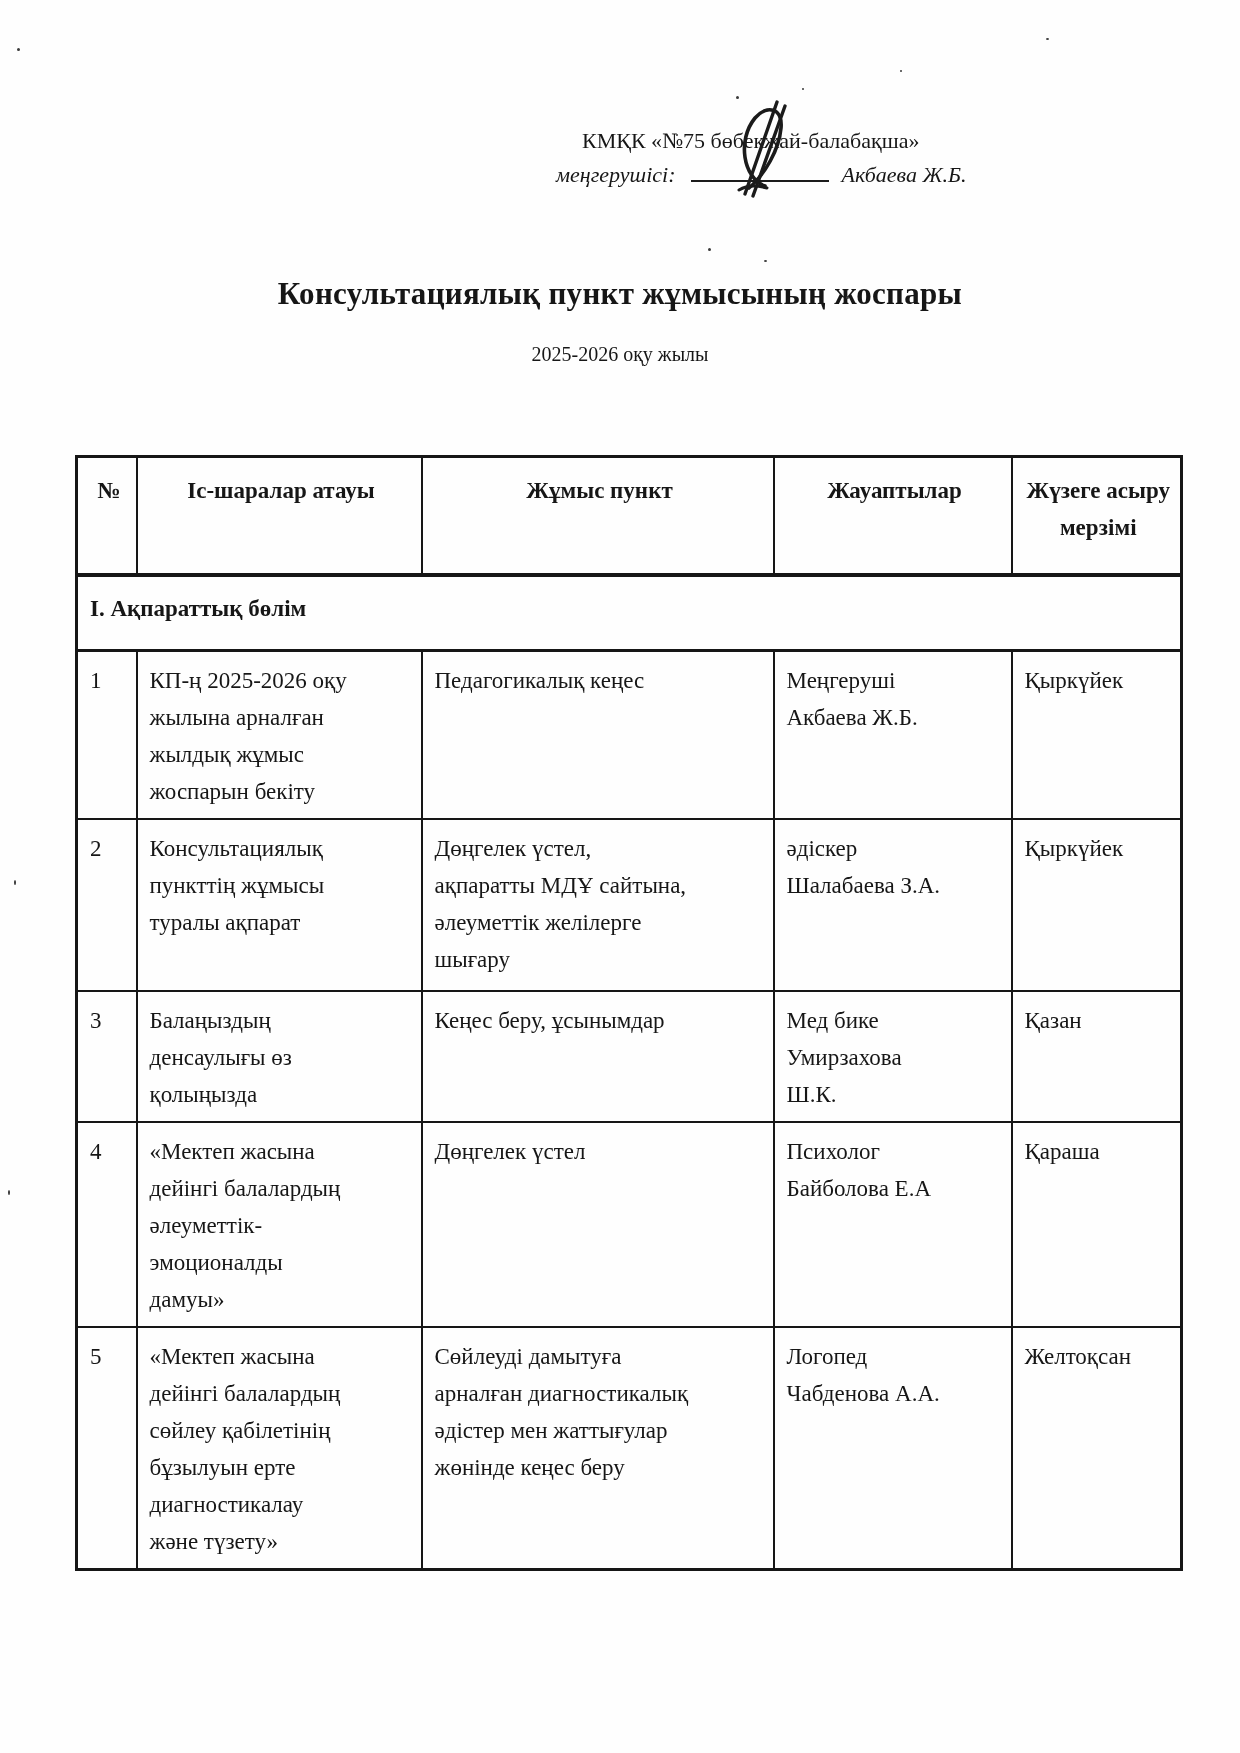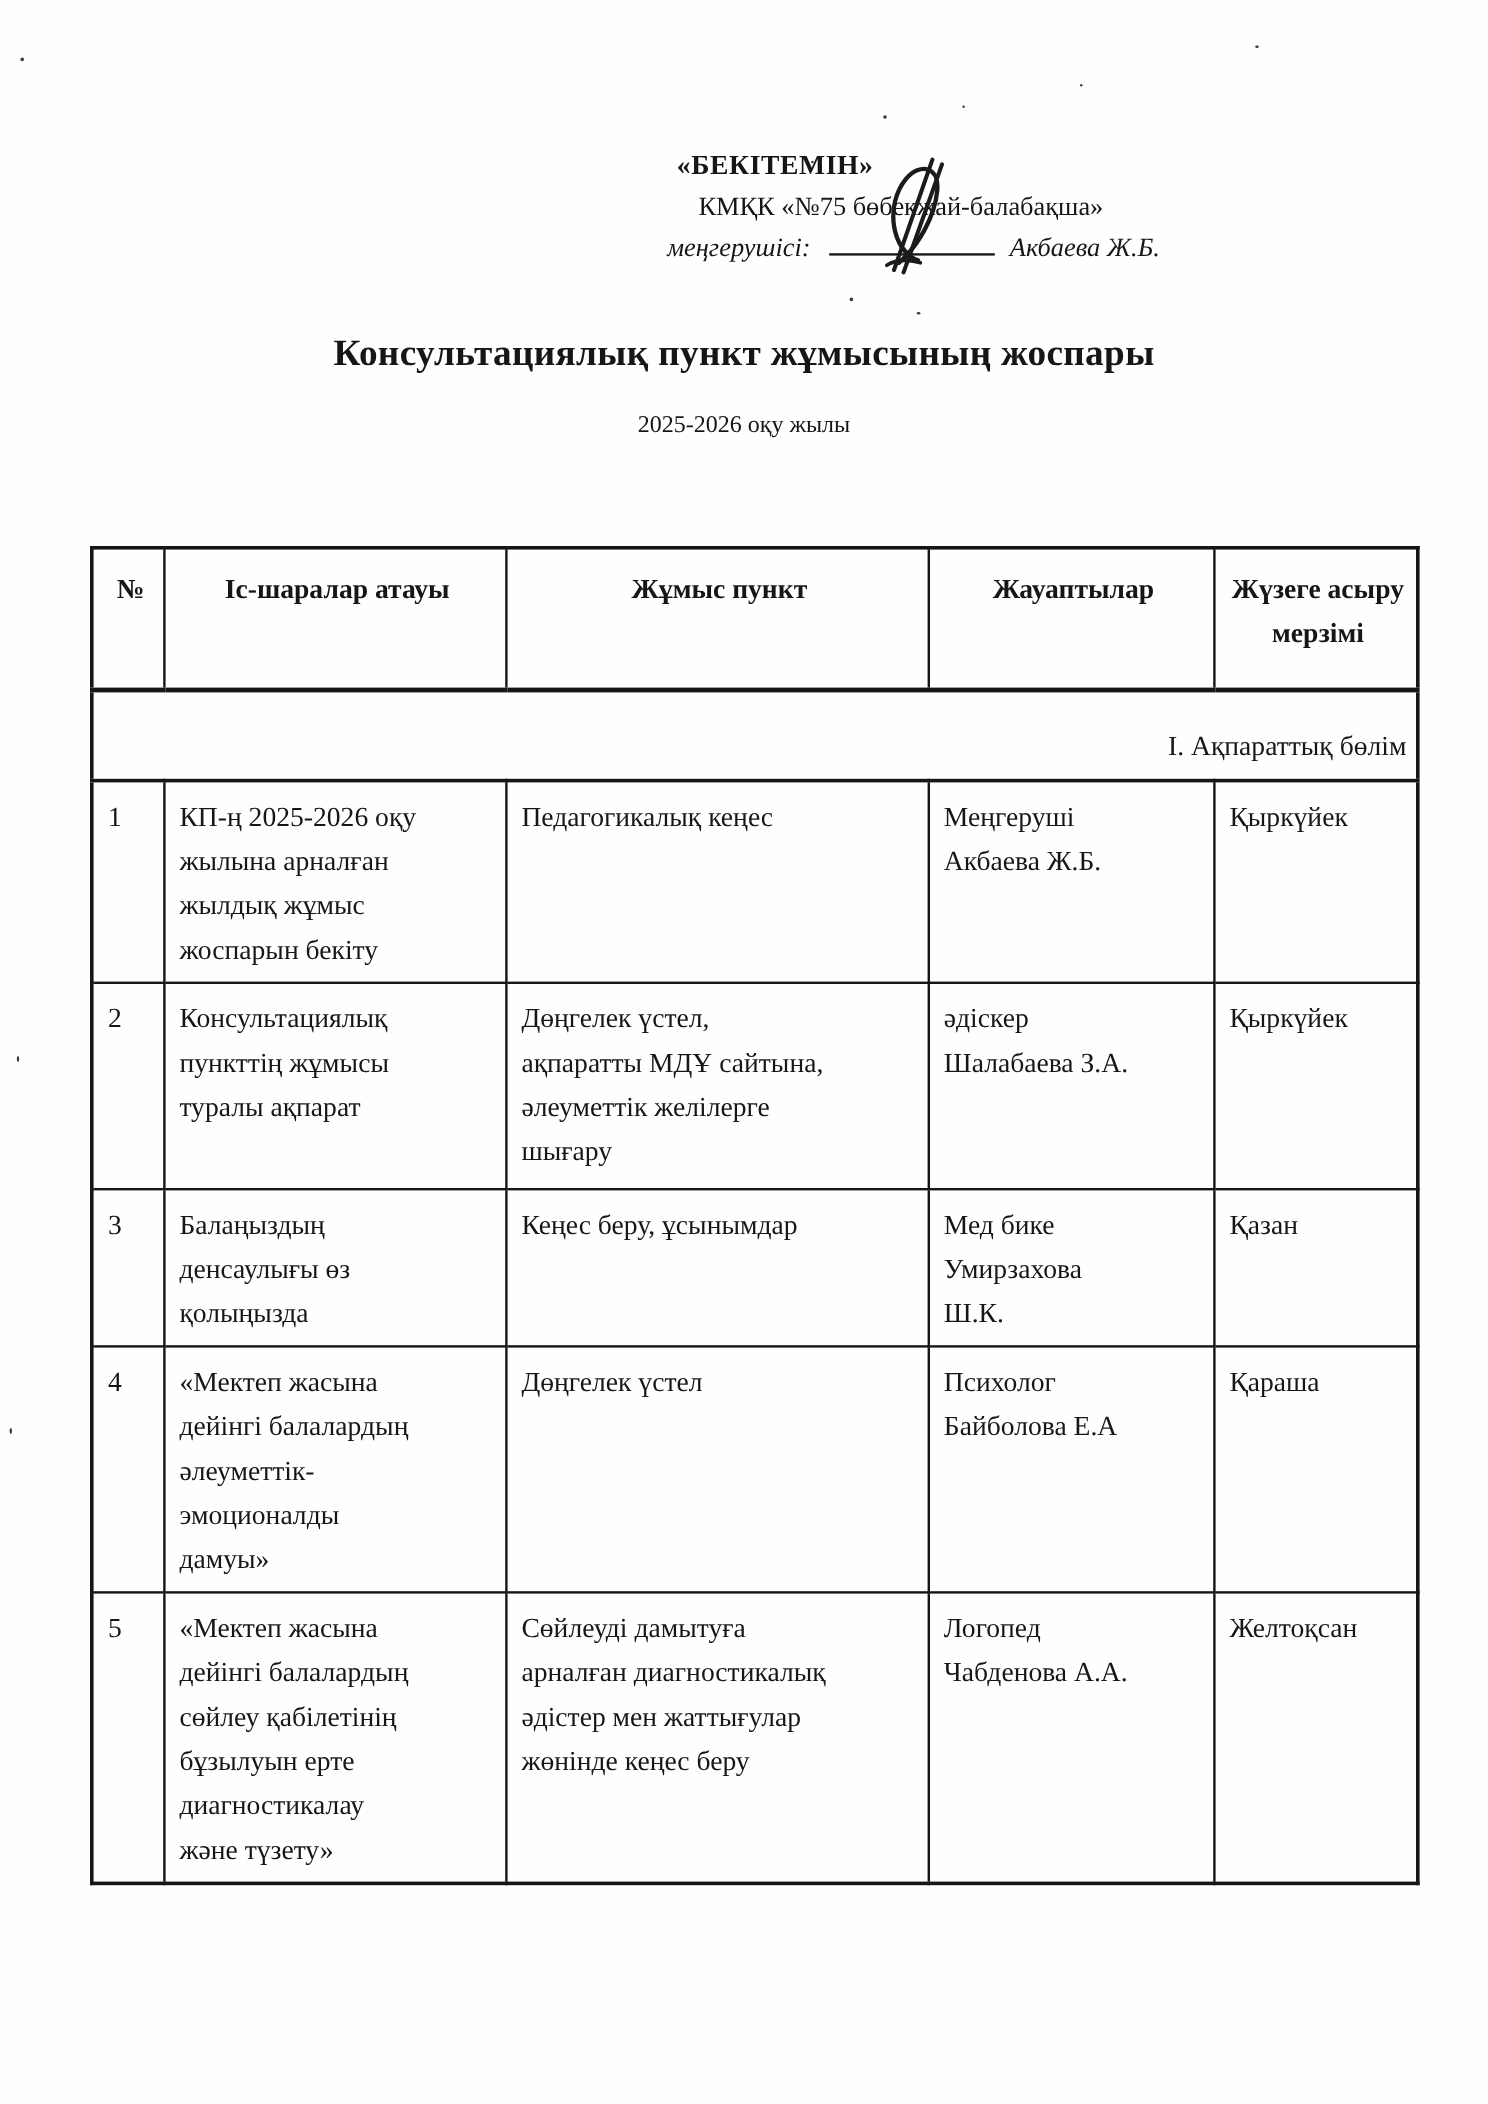--- a/index.html
+++ b/index.html
@@ -102,24 +102,24 @@
   }
   table.plan th {
     font-weight: bold;
     text-align: center;
     padding-top: 14px;
   }
   tr.hrow { height: 118px; }
   tr.hrow th { border-bottom: 4px solid #161616; }
   tr.srow { height: 76px; }
   tr.srow td {
-    text-align: right;
-    font-weight: normal;
+    text-align: left;
+    font-weight: bold;
     border-bottom: 3px solid #161616;
-    padding-top: 26px;
+    padding-top: 13px;
   }
   tr.r1 { height: 155px; }
   tr.r2 { height: 172px; }
   tr.r3 { height: 125px; }
   tr.r4 { height: 205px; }
   tr.r5 { height: 238px; }
   .cell { white-space: pre-line; }
   .num-cell { padding-left: 10px; }
 
   
@@ -128,21 +128,20 @@
     background: #3a3a3a;
     border-radius: 50%;
   }
 </style>
 </head>
 <body>
 
 <div class="page">
 
   <div class="approval-block">
-    <div class="stamp-line">«БЕКІТЕМІН»</div>
     <div class="org-line">КМҚК «№75 бөбекжай-балабақша»</div>
     <div class="manager-line">
       <span>меңгерушісі:</span>
       <span class="sig-line">
         <svg class="sig-svg" width="110" height="110" viewBox="0 0 110 110">
           <path d="M50,92 C28,84 22,46 40,24 C52,10 68,14 66,34 C64,56 50,80 34,94" fill="none" stroke="#1b1b1b" stroke-width="3.6" stroke-linecap="round"></path>
           <path d="M62,8 L30,100" fill="none" stroke="#1b1b1b" stroke-width="3.4" stroke-linecap="round"></path>
           <path d="M70,12 L38,102" fill="none" stroke="#1b1b1b" stroke-width="3.4" stroke-linecap="round"></path>
           <path d="M24,96 C34,90 44,92 52,94" fill="none" stroke="#1b1b1b" stroke-width="3" stroke-linecap="round"></path>
         </svg>

